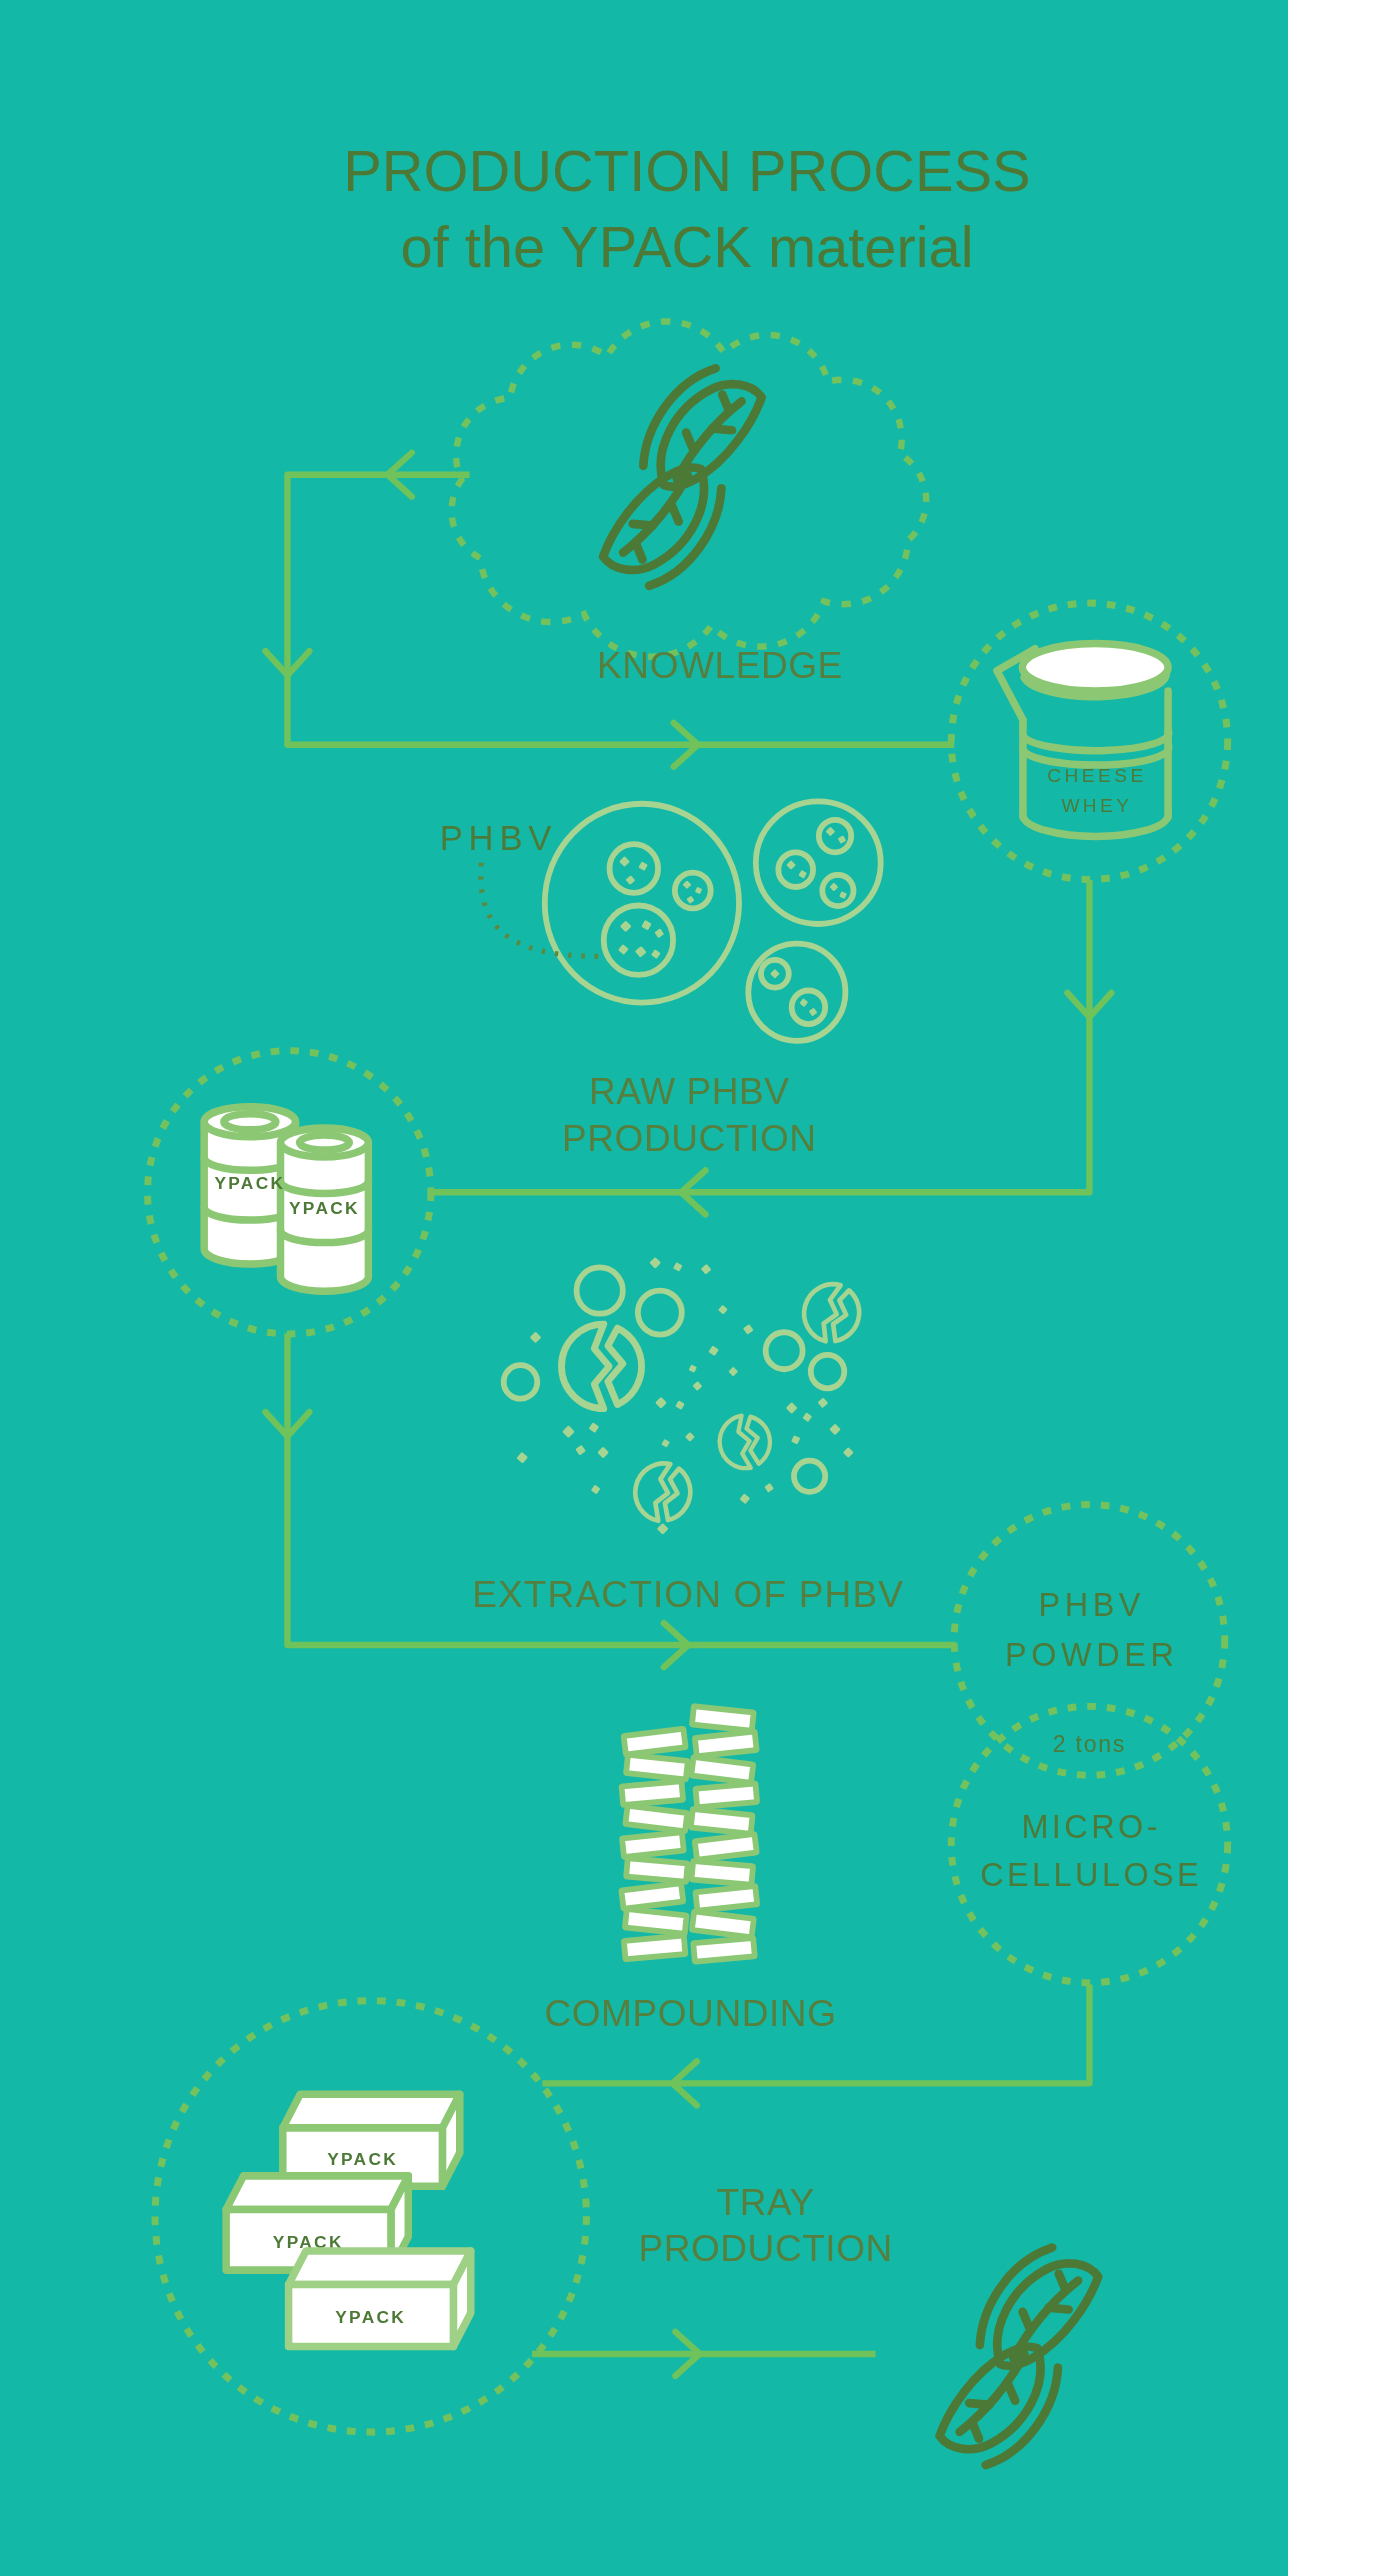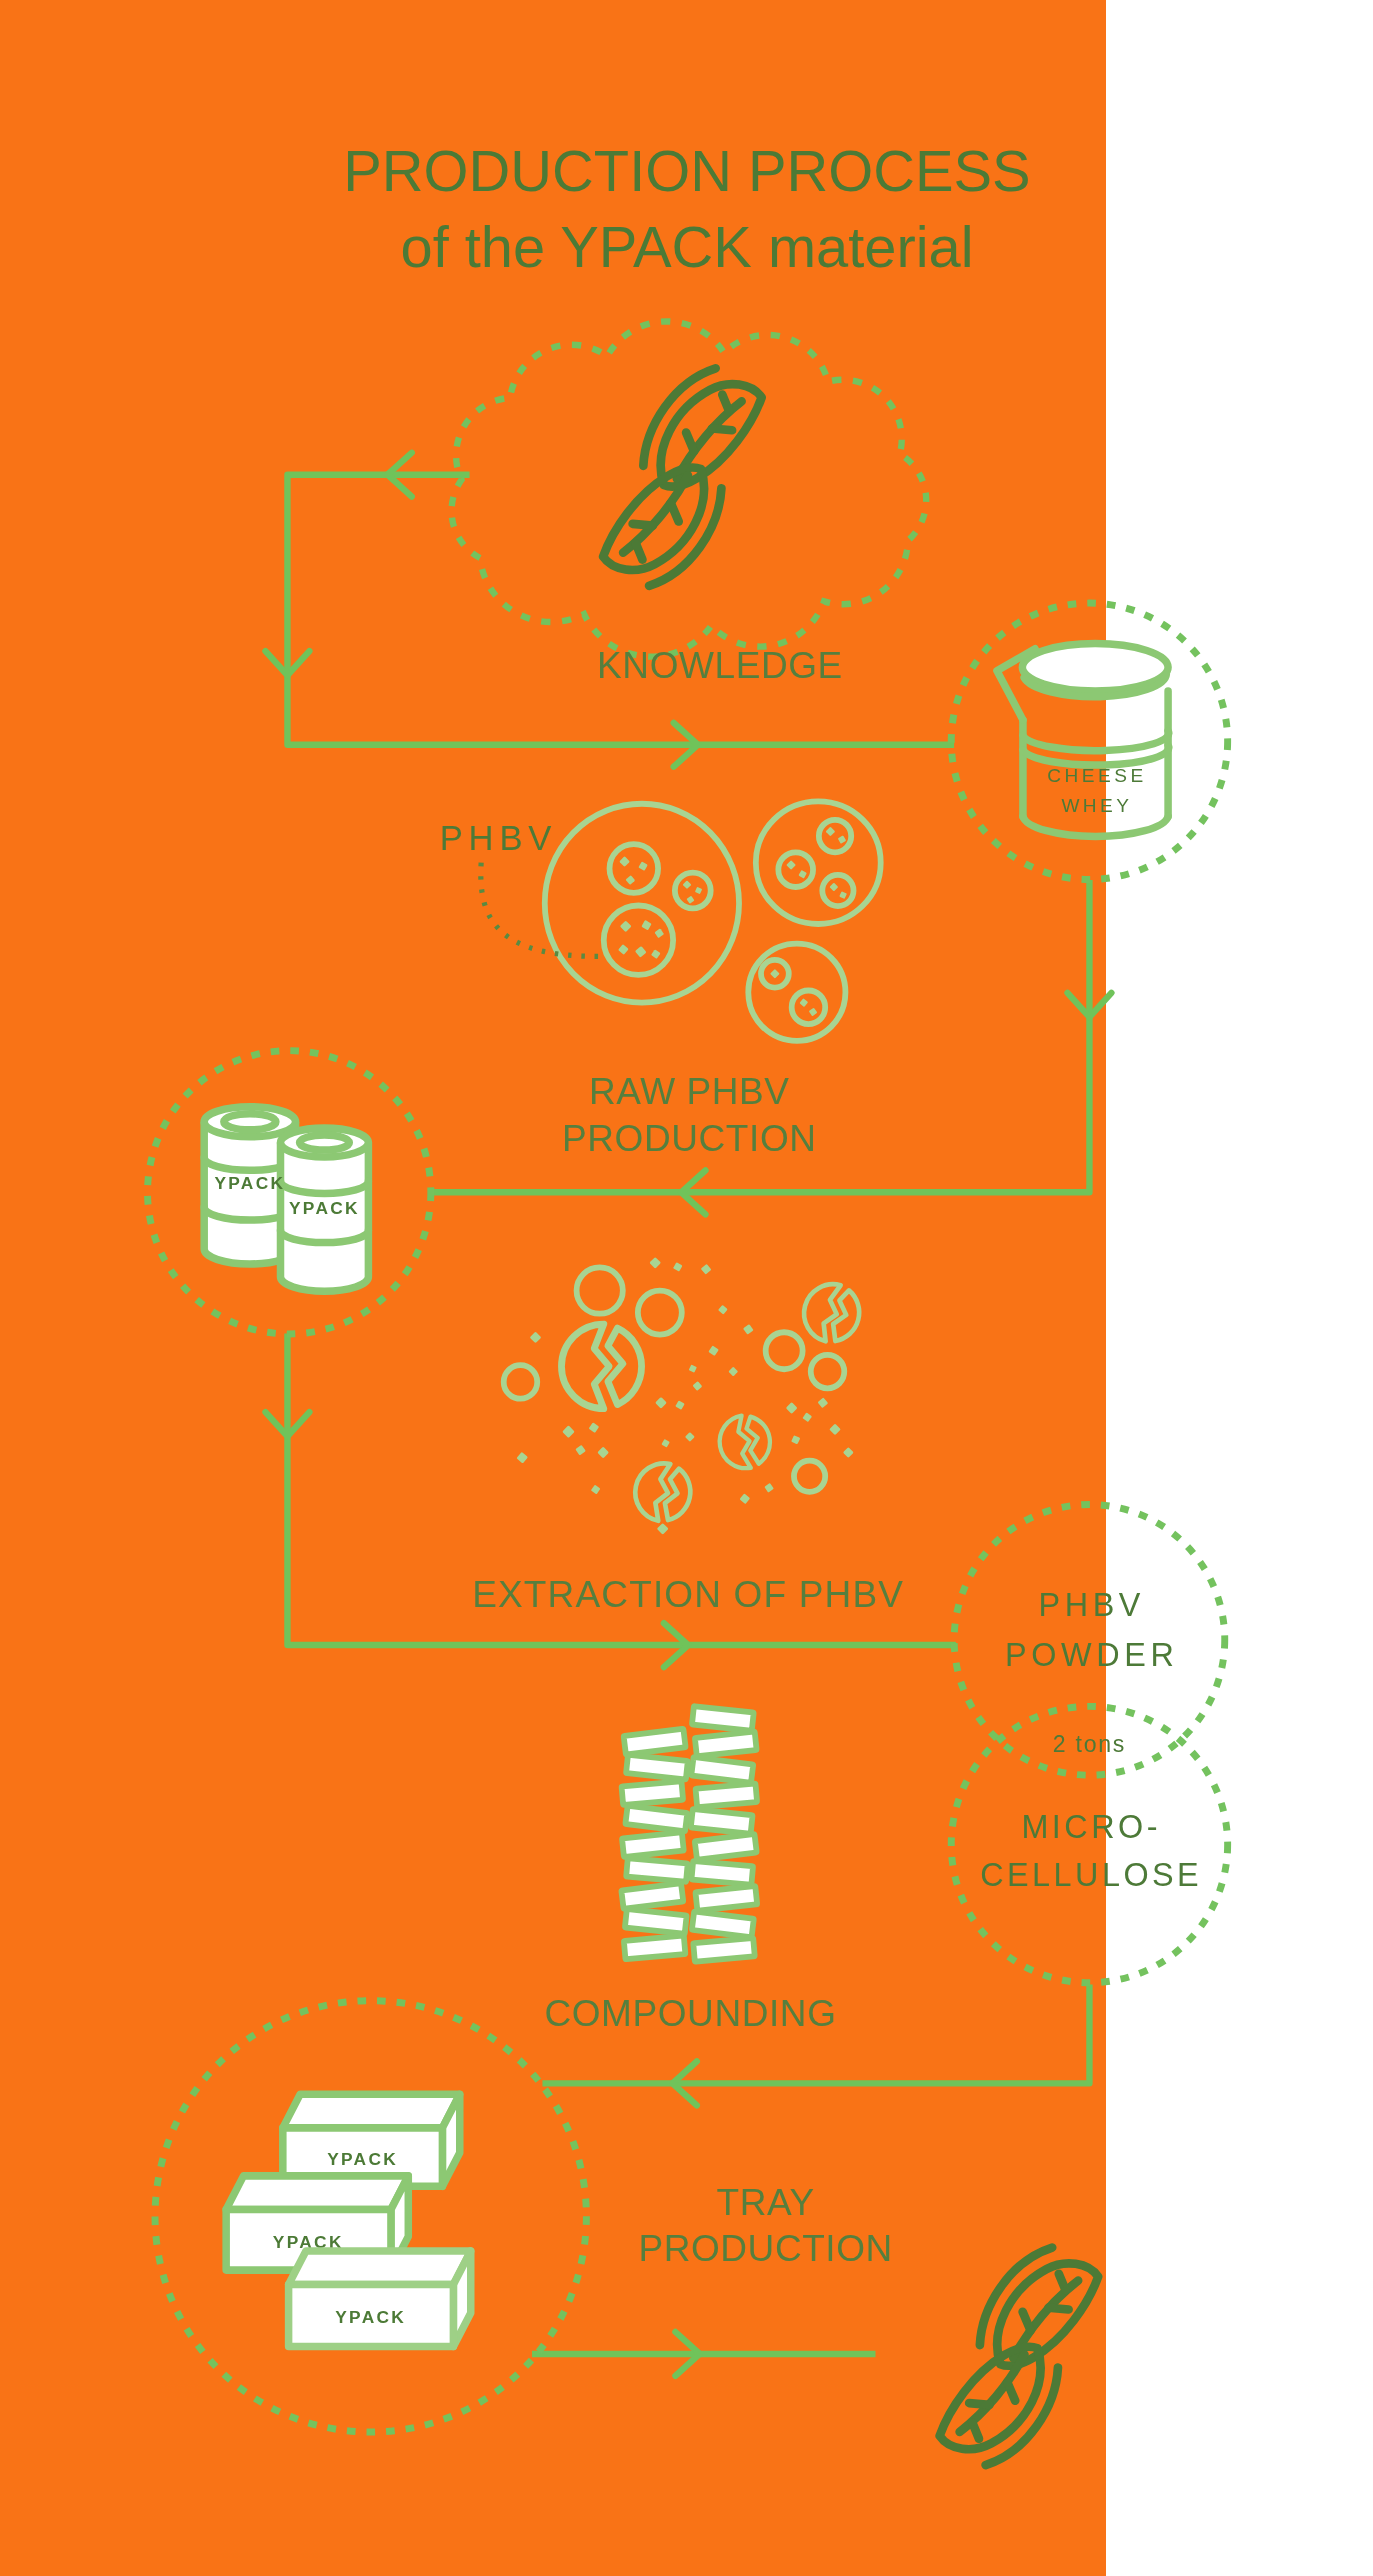--- a/index.html
+++ b/index.html
@@ -1,16 +1,16 @@
 <!DOCTYPE html>
 <html style="font-size:9.3px"><head>
 <meta charset="utf-8">
 <style>
   html,body{margin:0;padding:0;background:#ffffff;}
-  .canvas{position:relative;width:1106px;height:2576px;background:#f97316;
+  .canvas{position:relative;width:1288px;height:2576px;background:#14b8a6;
           font-family:"Liberation Sans", sans-serif;}
   svg text{font-family:"Liberation Sans", sans-serif;}
   .t-title{fill:#4c7a36;font-size:100px;}
   .t-label{fill:#567f3e;font-size:64px;letter-spacing:1px;}
   .t-circle{fill:#4d7a38;font-size:56px;letter-spacing:8px;}
   .t-cheese{fill:#4d7a38;font-size:33px;letter-spacing:6px;}
   .t-tons{fill:#4d7a38;font-size:40px;letter-spacing:3px;}
   .t-callout{fill:#4d7a38;font-size:60px;letter-spacing:10px;}
   .t-ypack{fill:#4c7a36;font-size:30px;letter-spacing:4px;font-weight:600;}
   .ln{stroke:#70c35a;stroke-width:11;fill:none;stroke-linejoin:round;}

